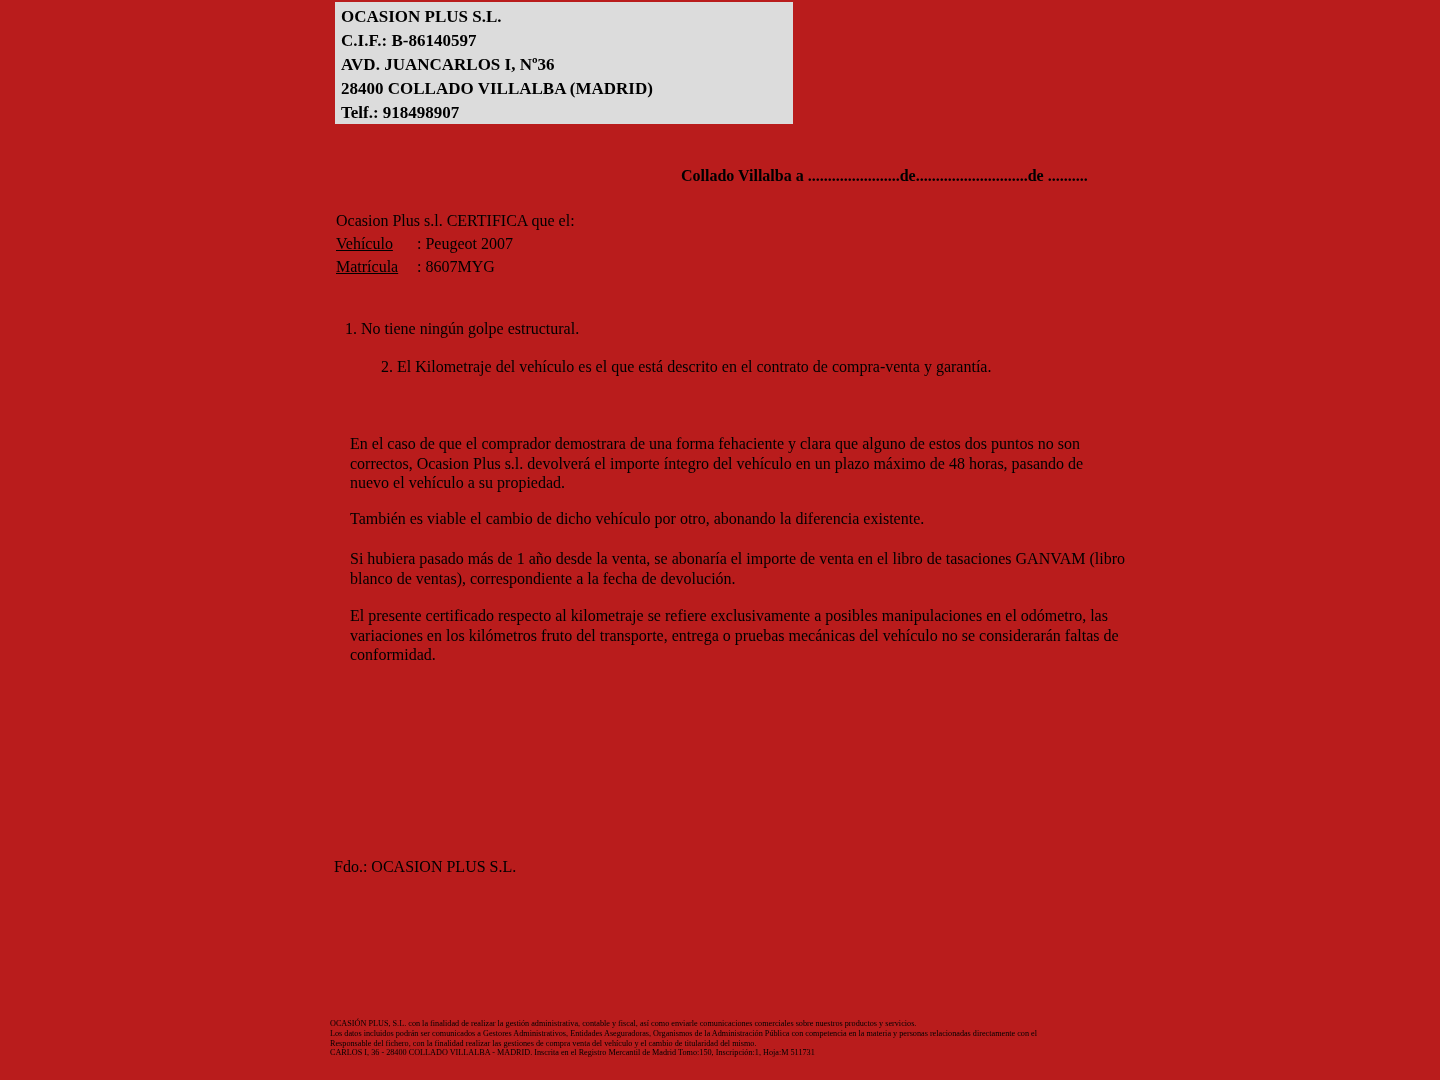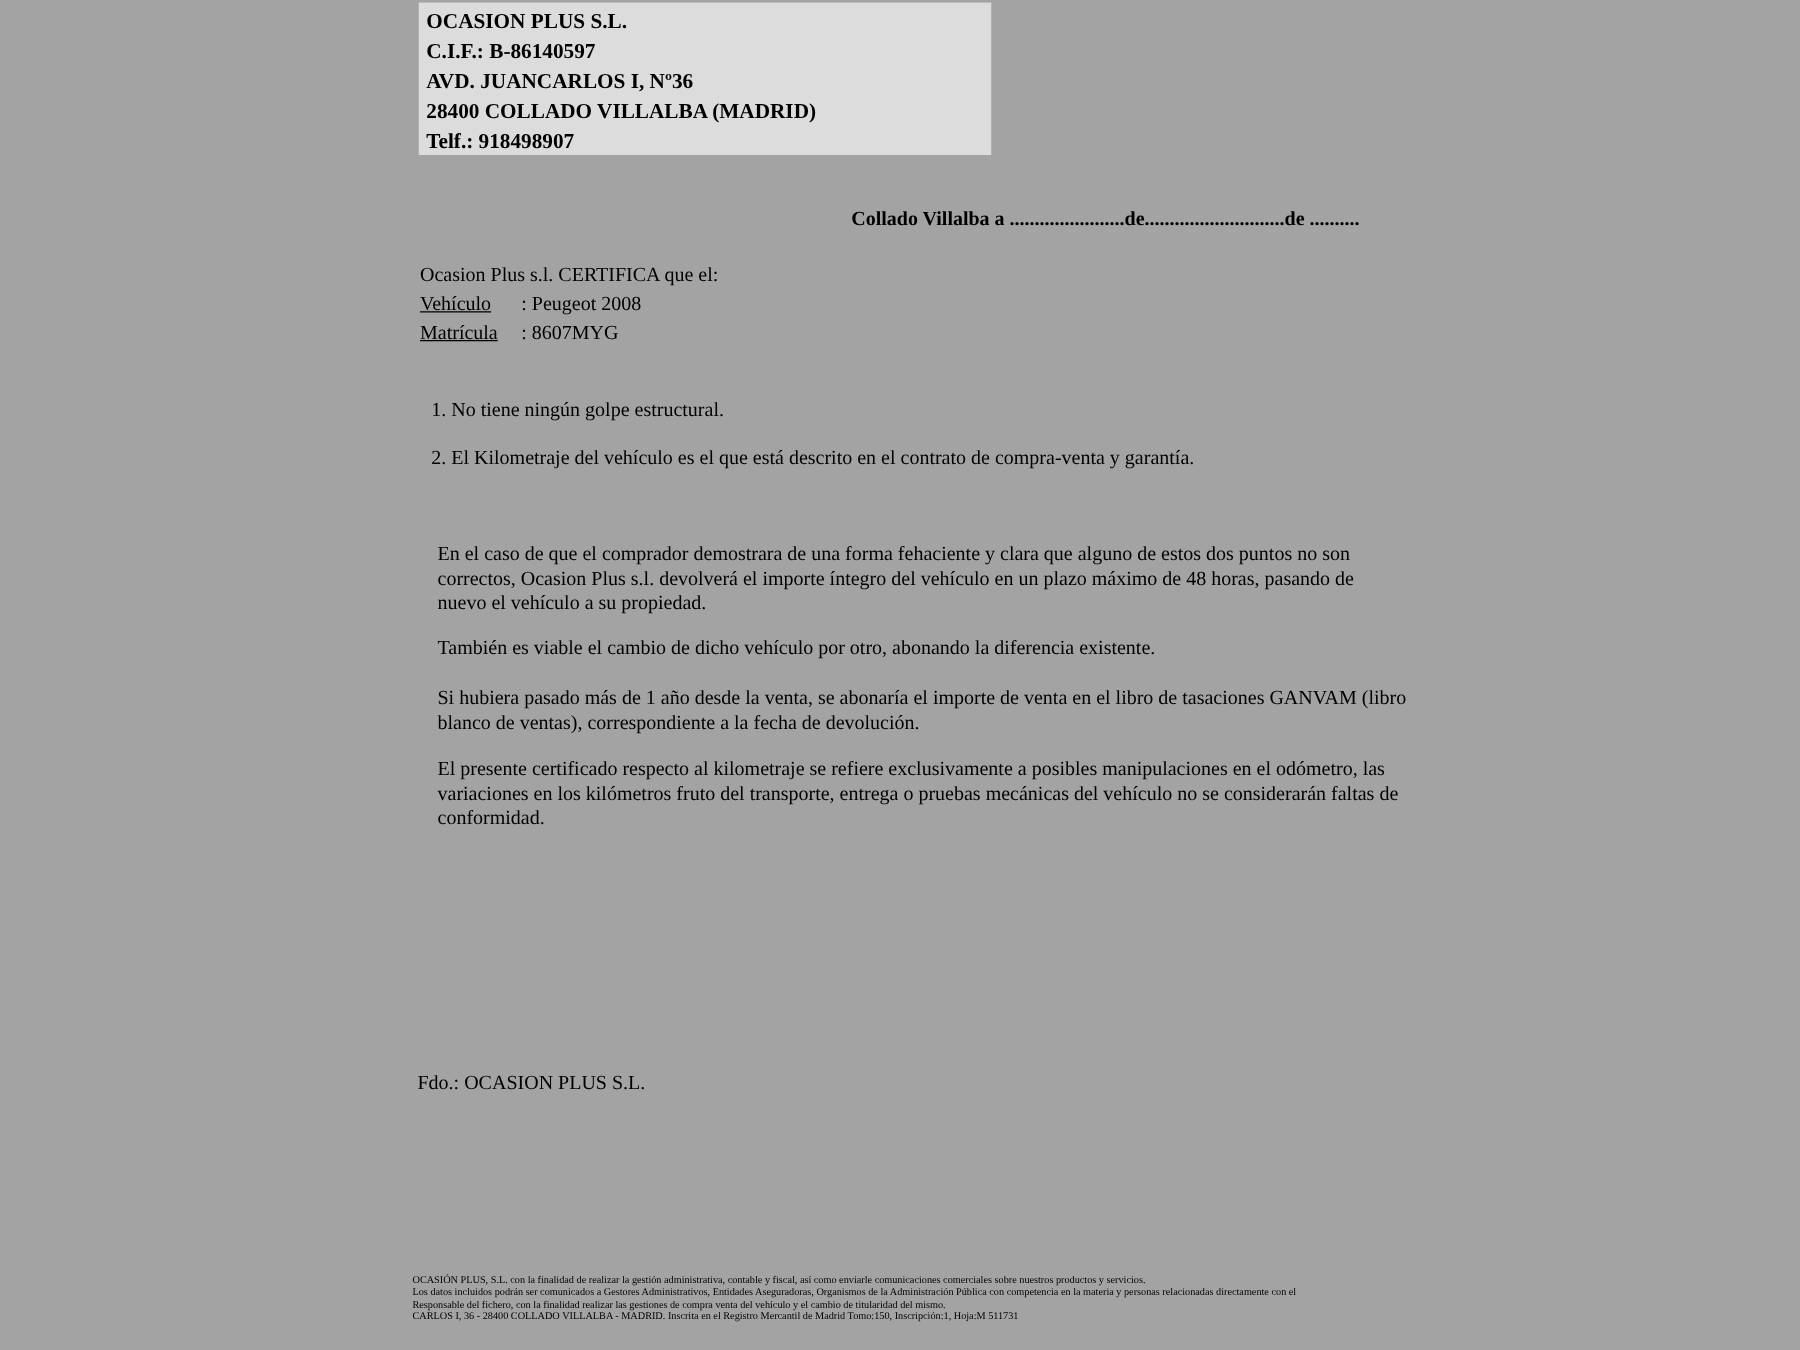--- a/index.html
+++ b/index.html
@@ -5,21 +5,21 @@
   * { margin: 0; padding: 0; box-sizing: border-box; }
   html, body {
     width: 1440px; height: 1080px;
     background: #ffffff;
     font-family: "Liberation Serif", serif;
     color: #000000;
   }
   .page {
     position: relative;
     width: 1440px; height: 1080px;
-    background: #a3a3a3;
+    background: #b91c1c;
     overflow: hidden;
   }
   .header-box {
     position: absolute;
     left: 335px; top: 2px;
     width: 458px; height: 122px;
     padding: 3px 0 0 6px;
     font-weight: bold;
     font-size: 17px;
     line-height: 24px;
@@ -44,21 +44,21 @@
     text-decoration: underline;
   }
   .point {
     position: absolute;
     left: 345px;
     font-size: 16px;
     line-height: 20px;
     white-space: nowrap;
   }
   .point1 { top: 319px; }
-  .point2 { top: 357px; }
+  .point2 { top: 357px; margin-left: 36px; }
   .para {
     position: absolute;
     left: 350px;
     width: 776px;
     font-size: 16px;
     line-height: 19.7px;
   }
   .para1 { top: 434px; }
   .para2 { top: 509px; }
   .para3 { top: 549px; }
@@ -90,21 +90,21 @@
     <div>28400 COLLADO VILLALBA (MADRID)</div>
     <div>Telf.: 918498907</div>
   </div>
 
   <div class="date-line">Collado Villalba a .......................de............................de ..........</div>
 
   <div class="cert-block">
     <div>Ocasion Plus s.l. CERTIFICA que el:</div>
     <div class="field-row">
       <span class="field-label">Vehículo</span>
-      <span class="field-value">: Peugeot 2008</span>
+      <span class="field-value">: Peugeot 2007</span>
     </div>
     <div class="field-row">
       <span class="field-label">Matrícula</span>
       <span class="field-value">: 8607MYG</span>
     </div>
   </div>
 
   <div class="point point1">1. No tiene ningún golpe estructural.</div>
   <div class="point point2">2. El Kilometraje del vehículo es el que está descrito en el contrato de compra-venta y garantía.</div>
 

